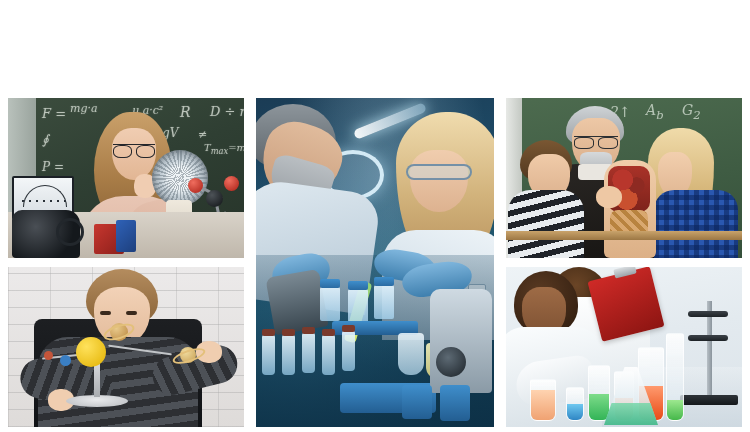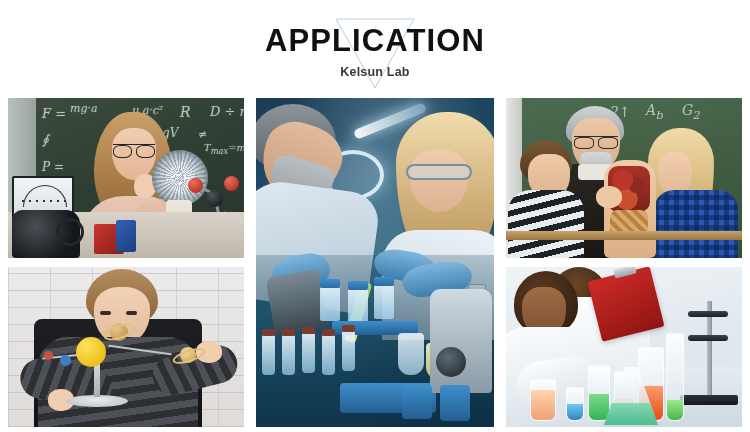--- a/index.html
+++ b/index.html
@@ -613,29 +613,20 @@
     background: linear-gradient(170deg,#fcfdfe,#dbe3e8);
     border-radius: 30px 18px 16px 24px;
     transform: rotate(-8deg);
   }
 </style>
 </head>
 <body>
 
 <div class="banner">
 
-  <div class="header">
-
-    <svg class="header-deco" viewBox="0 0 80 71">
-      <polygon points="1,1 79,1 40,70" fill="none" stroke="#b8cfe0" stroke-width="1"></polygon>
-    </svg>
-
-    <div class="title">APPLICATION</div>
-    <div class="subtitle">Kelsun Lab</div>
-  </div>
 
   <div class="grid">
 
     <div class="cell">
       <div class="scene">
         <div class="bb-board"></div>
         <div class="bb-frame"></div>
 
         <div class="bb-chalk" style="left:34px; top:8px; font-size:13px;">F =</div>
         <div class="bb-chalk" style="left:62px; top:4px; font-size:11px;">mg·a</div>

